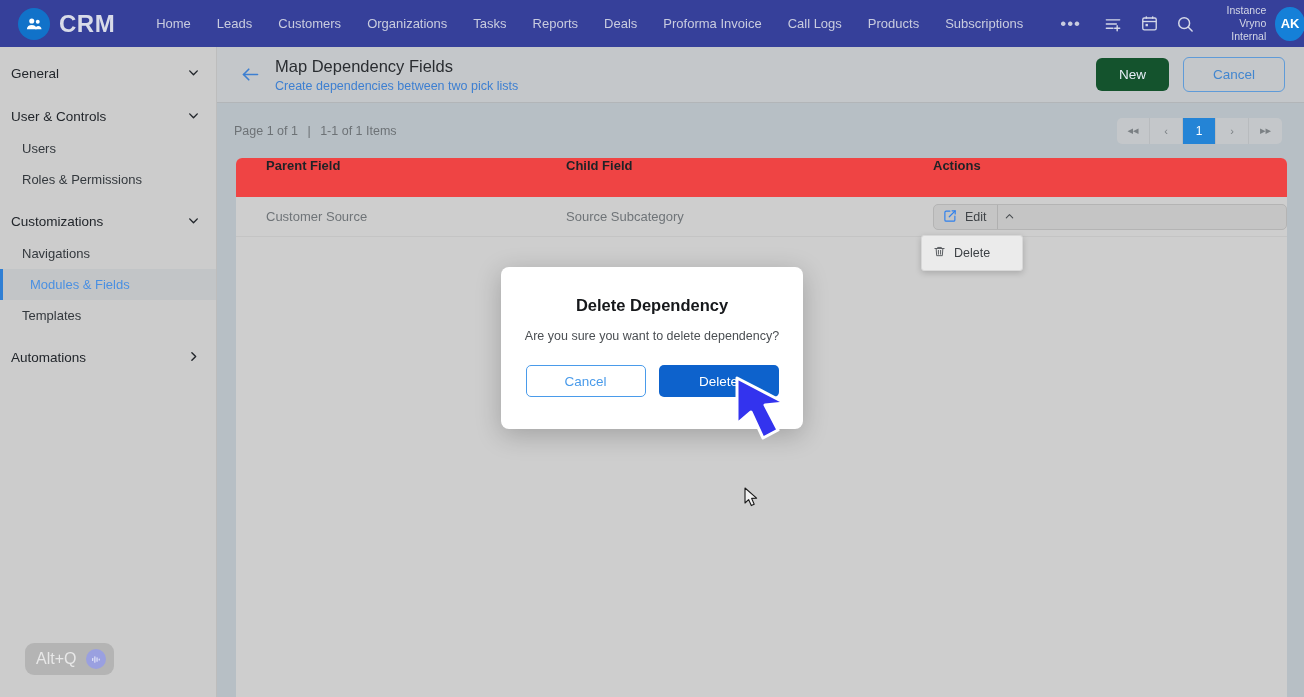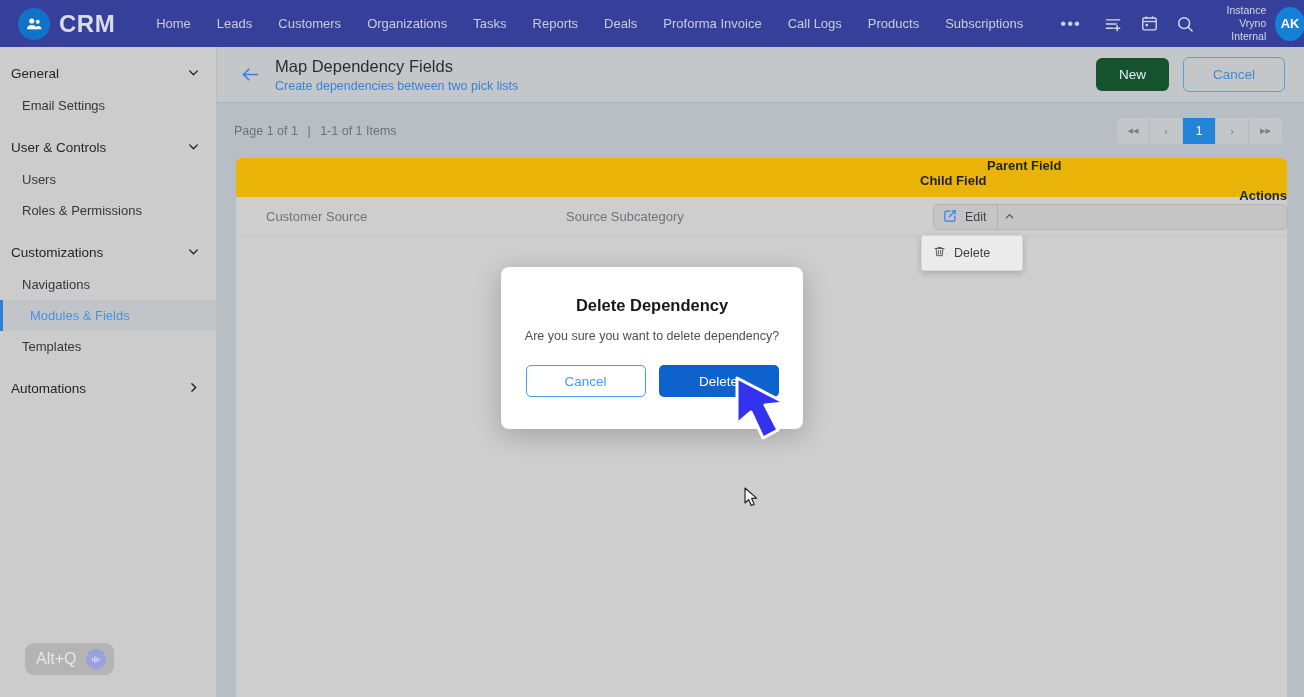--- a/index.html
+++ b/index.html
@@ -126,22 +126,22 @@
   .pager-btn:last-child { border-right: none; }
   .pager-btn.current { background: #2484d6; color: #fff; font-size: 12px; }
 
   .card {
     position: absolute; left: 19px; top: 111px;
     width: 1051px; height: 569px;
     background: #cecece;
     border-radius: 6px;
   }
   .thead {
-    display: flex; height: 39px; align-items: flex-end;
-    background: #eab308; border-radius: 6px 6px 0 0; flex-direction: column;
+    display: flex; height: 39px; align-items: flex-start;
+    background: #ef4444; border-radius: 6px 6px 0 0;
   }
   .th { font-size: 13px; color: #1f2226; font-weight: bold; }
   .col1 { width: 330px; padding-left: 30px; }
   .col2 { width: 367px; }
   .col3 { flex: 1; }
   .trow {
     display: flex; height: 40px; align-items: center;
     border-bottom: 1px solid #c4c4c4;
   }
   .td { font-size: 13px; color: #6f7478; }
@@ -269,21 +269,20 @@
   <div class="sidebar">
 
     <div class="side-group">
       <span class="side-group-label">General</span>
       <span class="chev">
         <svg width="13" height="13" viewBox="0 0 24 24" stroke="#22262b" stroke-width="2.6" fill="none" stroke-linecap="round" stroke-linejoin="round">
             <polyline points="5,9 12,16 19,9"></polyline>
           </svg>
       </span>
     </div>
-    <div class="side-item">Email Settings</div>
 
     <div class="side-group">
       <span class="side-group-label">User &amp; Controls</span>
       <span class="chev">
         <svg width="13" height="13" viewBox="0 0 24 24" stroke="#22262b" stroke-width="2.6" fill="none" stroke-linecap="round" stroke-linejoin="round">
             <polyline points="5,9 12,16 19,9"></polyline>
           </svg>
       </span>
     </div>
     <div class="side-item">Users</div>

